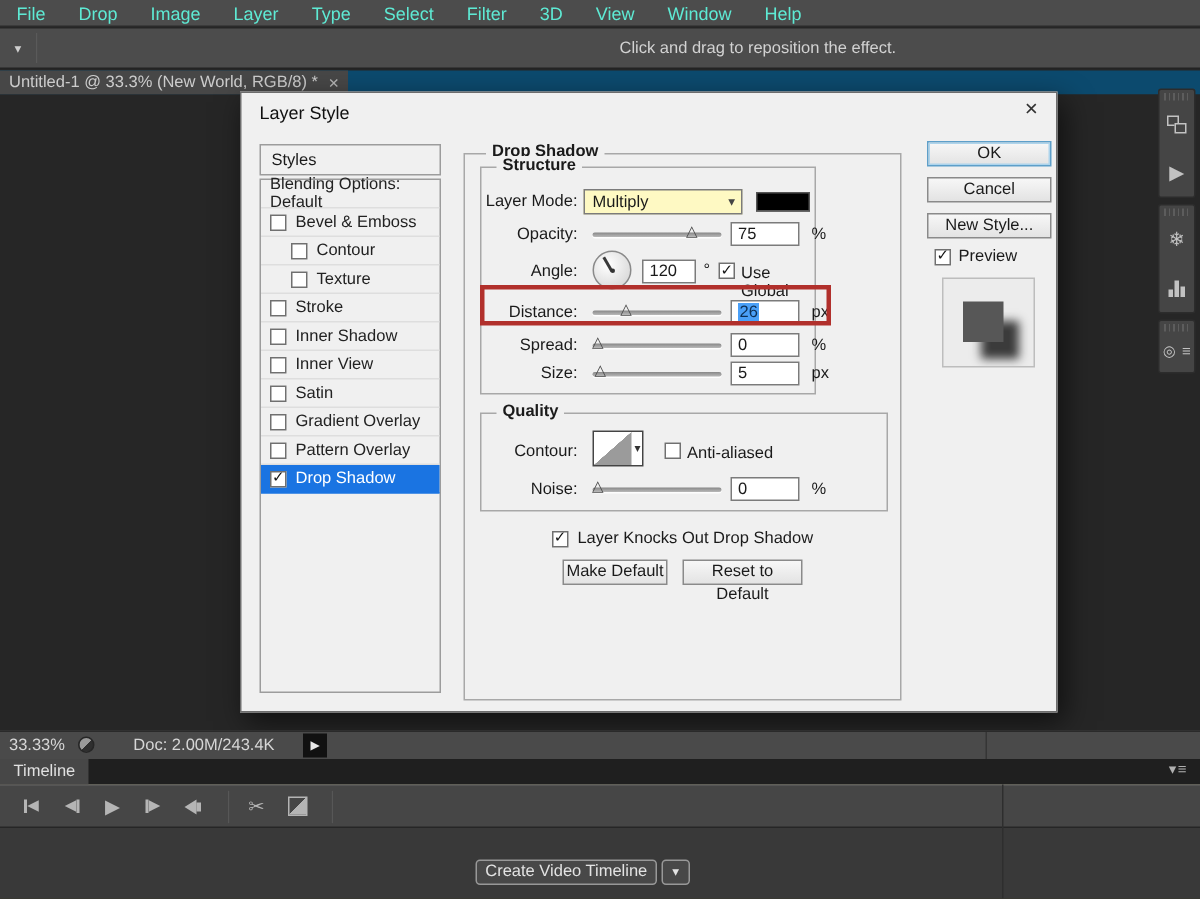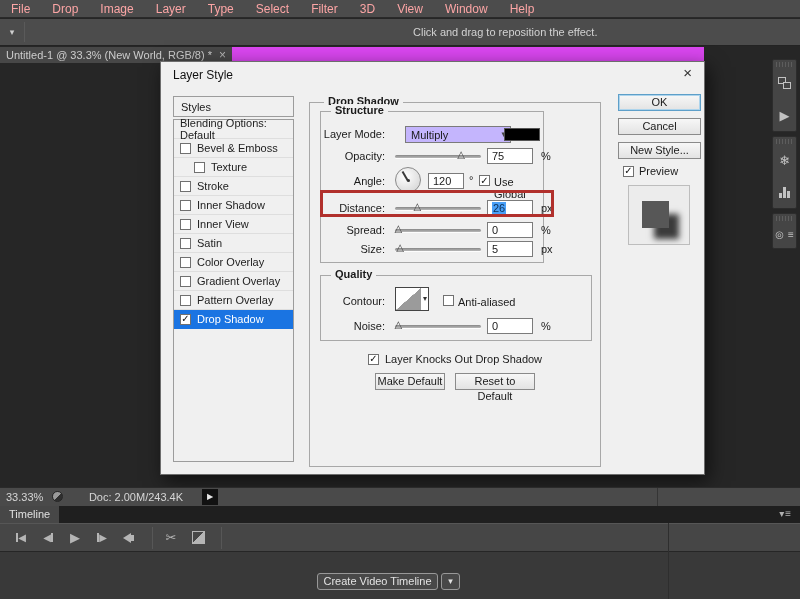--- a/index.html
+++ b/index.html
@@ -3,29 +3,29 @@
 <meta charset="utf-8">
 <style>
   * { margin:0; padding:0; box-sizing:border-box; }
   html,body { background:#1b1b1b; }
   body { font-family:"Liberation Sans","DejaVu Sans",sans-serif; }
   .screen { position:relative; width:800px; height:599px; background:#262626; overflow:hidden; }
 
   
   .menubar { position:absolute; left:0; top:0; width:800px; height:18px; background:#4c4c4c;
              border-bottom:1px solid #2a2a2a; display:flex; align-items:center; }
-  .menu-item { color:#fca5a5; font-size:12px; padding:0 11px; cursor:default; }
+  .menu-item { color:#5eead4; font-size:12px; padding:0 11px; cursor:default; }
   .optionsbar { position:absolute; left:0; top:19px; width:800px; height:27px; background:#4c4c4c;
                 border-bottom:1px solid #232323; }
   .tool-preset { position:absolute; left:4px; top:5px; width:16px; height:16px; color:#cfcfcf;
                  font-size:9px; text-align:center; line-height:16px; }
   .opt-sep { position:absolute; left:24px; top:3px; width:1px; height:20px; background:#3a3a3a; border-right:1px solid #5a5a5a; }
   .opt-hint { position:absolute; left:413px; top:7px; color:#d2d2d2; font-size:11px; }
 
-  .tabbar { position:absolute; left:0; top:47px; width:704px; height:16px; background:#d946ef; }
+  .tabbar { position:absolute; left:0; top:47px; width:800px; height:16px; background:#0c4a6e; }
   .doctab { position:absolute; left:0; top:0; height:16px; padding:0 6px; background:#474747;
             color:#cccccc; font-size:11px; display:flex; align-items:center; gap:7px; }
   .tabclose { color:#b5b5b5; font-size:12px; line-height:10px; }
 
   
   .canvas { position:absolute; left:0; top:63px; width:800px; height:424px; background:#262626; }
   .dock { position:absolute; right:3px; top:59px; width:25px; }
   .dock-group { background:#454545; border:1px solid #2c2c2c; border-radius:2px; margin-bottom:4px; }
   .grip { height:5px; background:repeating-linear-gradient(90deg,#5d5d5d 0 1px,transparent 1px 3px); margin:2px 3px 0 3px; }
   .dock-cell { height:32px; display:flex; align-items:center; justify-content:center; color:#c2c2c2; font-size:13px; }
@@ -102,21 +102,21 @@
   .flabel { position:absolute; left:0; width:64px; text-align:right; top:2px; }
   .slider { position:absolute; left:74px; top:0; width:86px; height:17px; }
   .slider .track { position:absolute; left:0; right:0; top:7px; height:3px; border-radius:2px;
                    background:linear-gradient(#878787,#b9b9b9); box-shadow:0 1px 0 #fdfdfd; }
   .slider .thumb { position:absolute; top:1px; transform:translateX(-50%); font-size:10px; color:#4a4a4a; }
   .vfield { position:absolute; left:166px; top:0; width:46px; height:16px; background:#fff;
             border:1px solid #7b7b7b; padding:1px 0 0 4px; }
   .vunit { position:absolute; left:220px; top:2px; }
   .sel-val { background:#4aa0f8; color:#0c2f55; padding:0 1px; }
 
-  .combo { position:absolute; left:84px; top:0; width:106px; height:17px; background:#c4b5fd;
+  .combo { position:absolute; left:68px; top:0; width:106px; height:17px; background:#fef9c3;
            border:1px solid #7b7b7b; padding:2px 0 0 5px; }
   .combo .arr { position:absolute; right:4px; top:2px; font-size:9px; color:#444; }
   .swatch { position:absolute; left:183px; top:2px; width:36px; height:13px; border:1px solid #555; }
 
   .dial { position:absolute; left:74px; top:0; width:26px; height:26px; border-radius:50%;
           border:1px solid #8a8a8a; background:radial-gradient(circle at 38% 35%,#ffffff,#cfcfcf); }
   .needle { position:absolute; left:50%; top:50%; width:11px; height:2px; background:#3a3a3a;
             transform-origin:0 50%; transform:rotate(-120deg); }
   .dialdot { position:absolute; left:50%; top:50%; width:3px; height:3px; margin:-1px 0 0 -1px;
              border-radius:50%; background:#333; }
@@ -221,41 +221,41 @@
     <div class="styles-list">
       <div class="style-row">
         <span>Blending Options: Default</span>
       </div>
       <div class="style-row">
         <span class="cb"></span>
         <span>Bevel &amp; Emboss</span>
       </div>
       <div class="style-row indent">
         <span class="cb"></span>
+        <span>Contour</span>
+      </div>
+      <div class="style-row indent">
+        <span class="cb"></span>
         <span>Texture</span>
       </div>
       <div class="style-row">
         <span class="cb"></span>
         <span>Stroke</span>
       </div>
       <div class="style-row">
         <span class="cb"></span>
         <span>Inner Shadow</span>
       </div>
       <div class="style-row">
         <span class="cb"></span>
         <span>Inner View</span>
       </div>
       <div class="style-row">
         <span class="cb"></span>
         <span>Satin</span>
-      </div>
-      <div class="style-row">
-        <span class="cb"></span>
-        <span>Color Overlay</span>
       </div>
       <div class="style-row">
         <span class="cb"></span>
         <span>Gradient Overlay</span>
       </div>
       <div class="style-row">
         <span class="cb"></span>
         <span>Pattern Overlay</span>
       </div>
       <div class="style-row selected">

